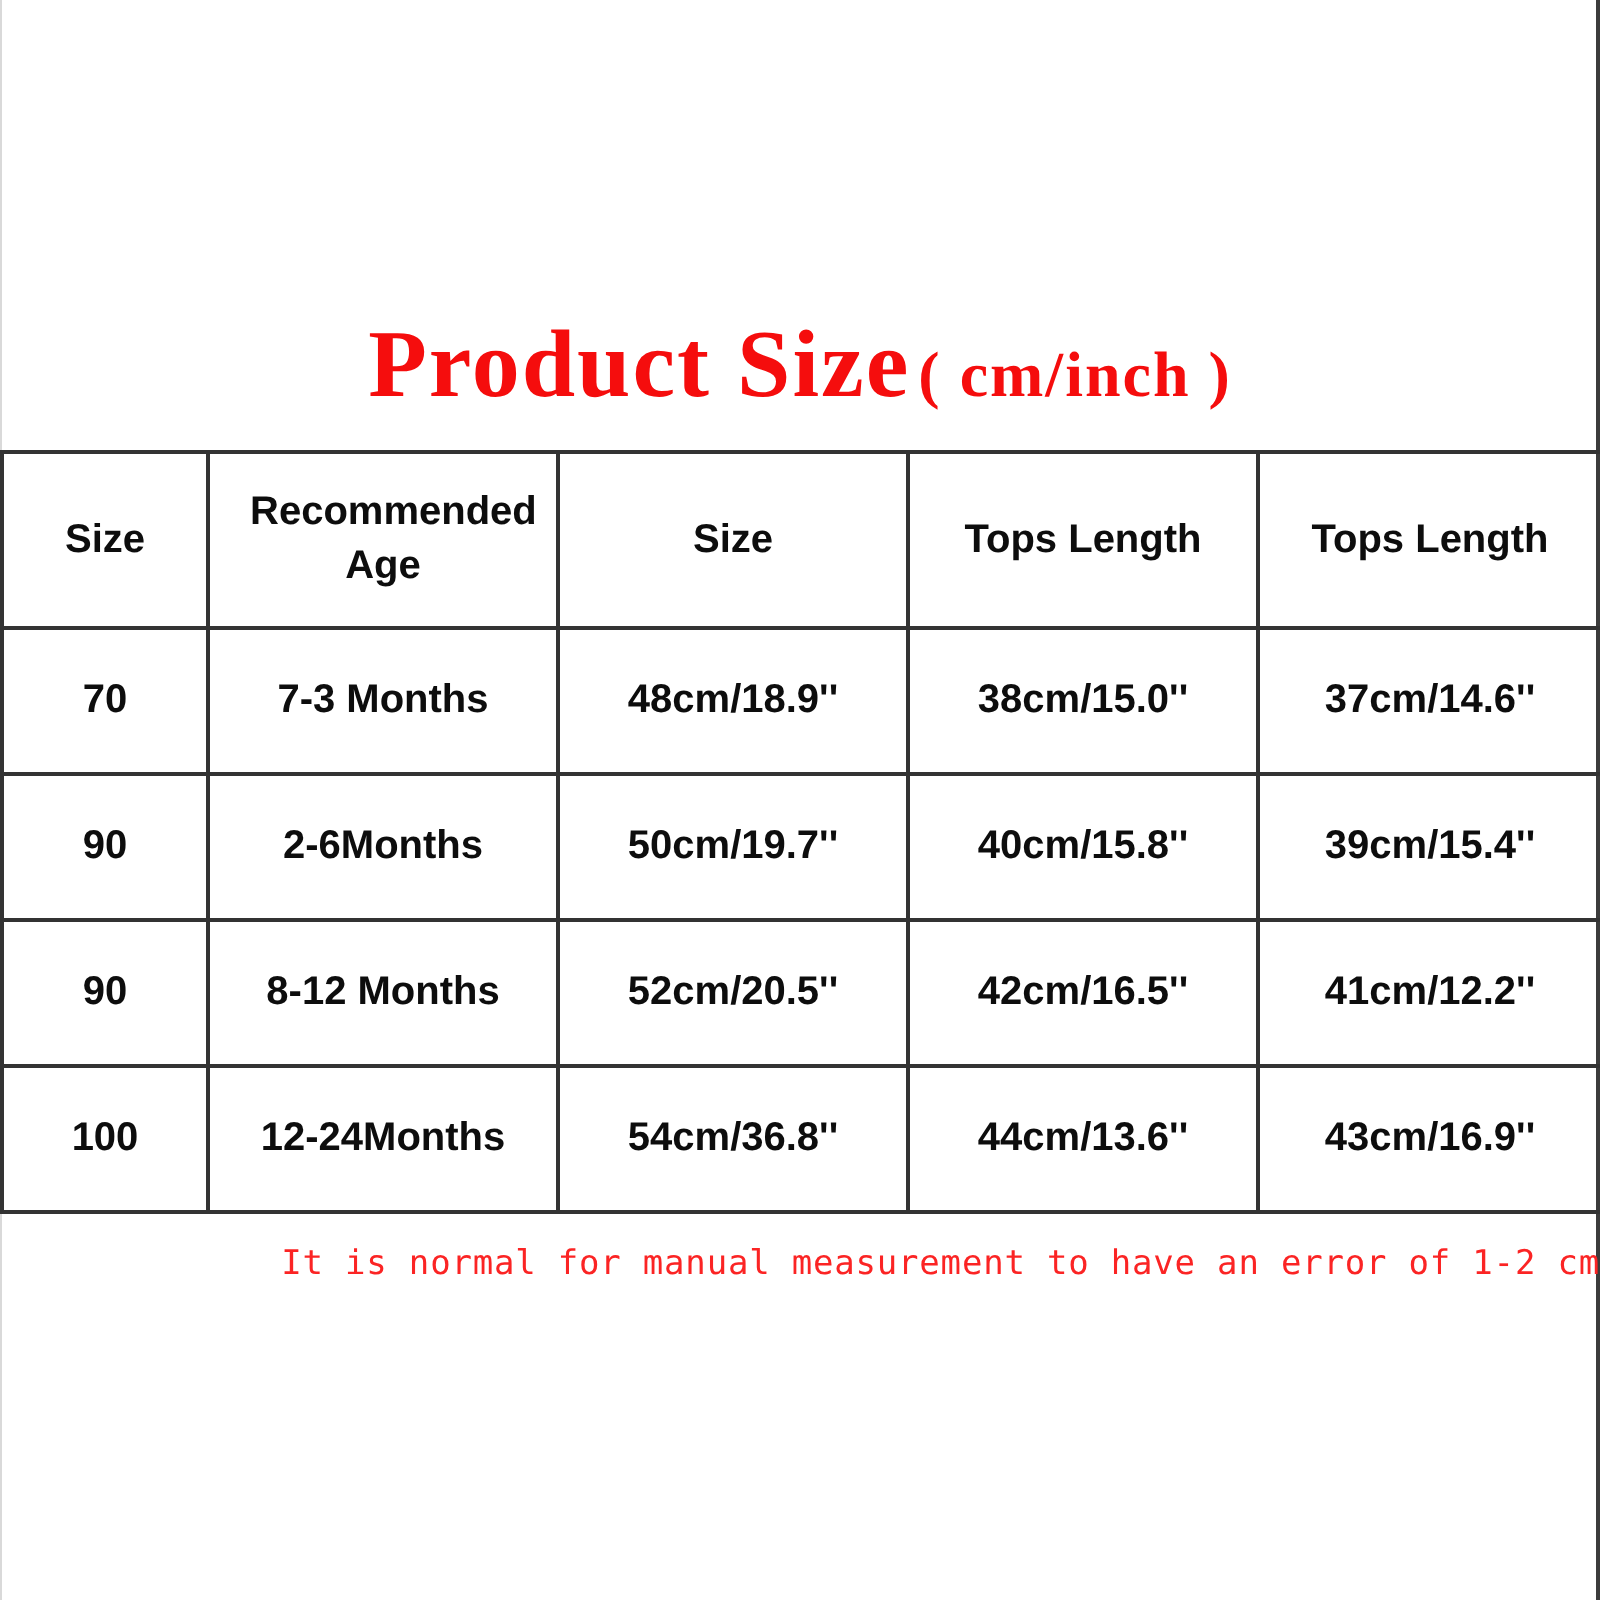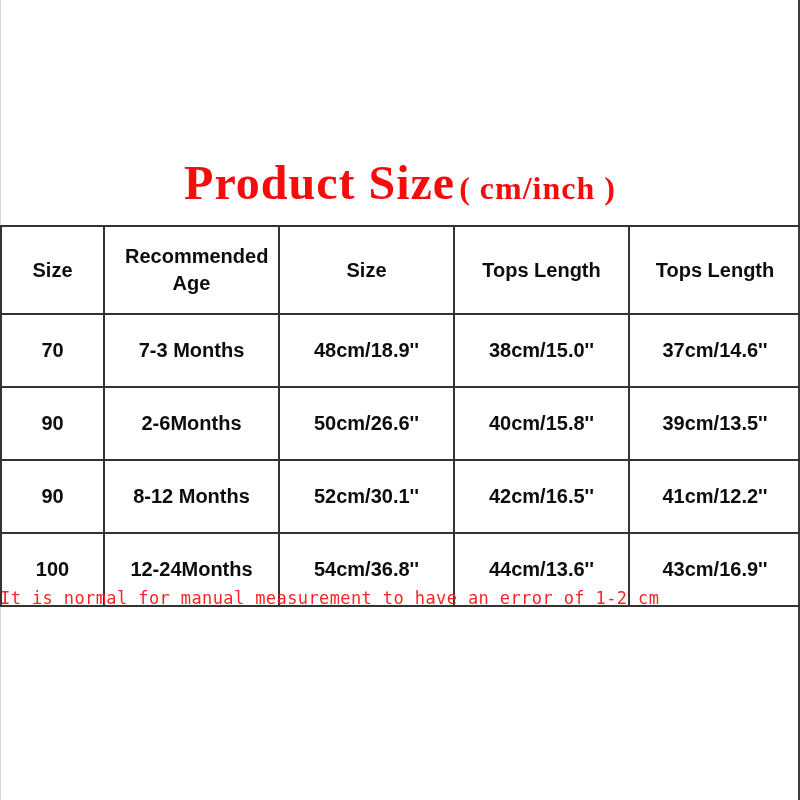--- a/index.html
+++ b/index.html
@@ -56,24 +56,24 @@
     font-size: 20px;
     font-family: "Liberation Sans", sans-serif;
     line-height: 1.35;
     padding: 0 4px;
   }
   .size-table thead tr { height: 79px; }
   .size-table tbody tr { height: 73px; border-radius: 19px; }
   .size-table th.col-age { padding: 16px 20px; }
   .note {
     position: absolute;
-    top: 588px;
+    top: 622px;
     left: 0;
     width: 100%;
-    text-align: left;
+    text-align: right;
     color: var(--note-red);
     font-family: "DejaVu Sans Mono", monospace;
     font-size: 17px;
     letter-spacing: 0.4px;
     font-weight: normal;
   }
 </style>
 </head>
 <body>
 
@@ -108,28 +108,28 @@
       <tr>
         <td>70</td>
         <td>7-3 Months</td>
         <td>48cm/18.9''</td>
         <td>38cm/15.0''</td>
         <td>37cm/14.6''</td>
       </tr>
       <tr>
         <td>90</td>
         <td>2-6Months</td>
-        <td>50cm/26.6''</td>
+        <td>50cm/19.7''</td>
         <td>40cm/15.8''</td>
-        <td>39cm/13.5''</td>
+        <td>39cm/15.4''</td>
       </tr>
       <tr>
         <td>90</td>
         <td>8-12 Months</td>
-        <td>52cm/30.1''</td>
+        <td>52cm/20.5''</td>
         <td>42cm/16.5''</td>
         <td>41cm/12.2''</td>
       </tr>
       <tr>
         <td>100</td>
         <td>12-24Months</td>
         <td>54cm/36.8''</td>
         <td>44cm/13.6''</td>
         <td>43cm/16.9''</td>
       </tr>

